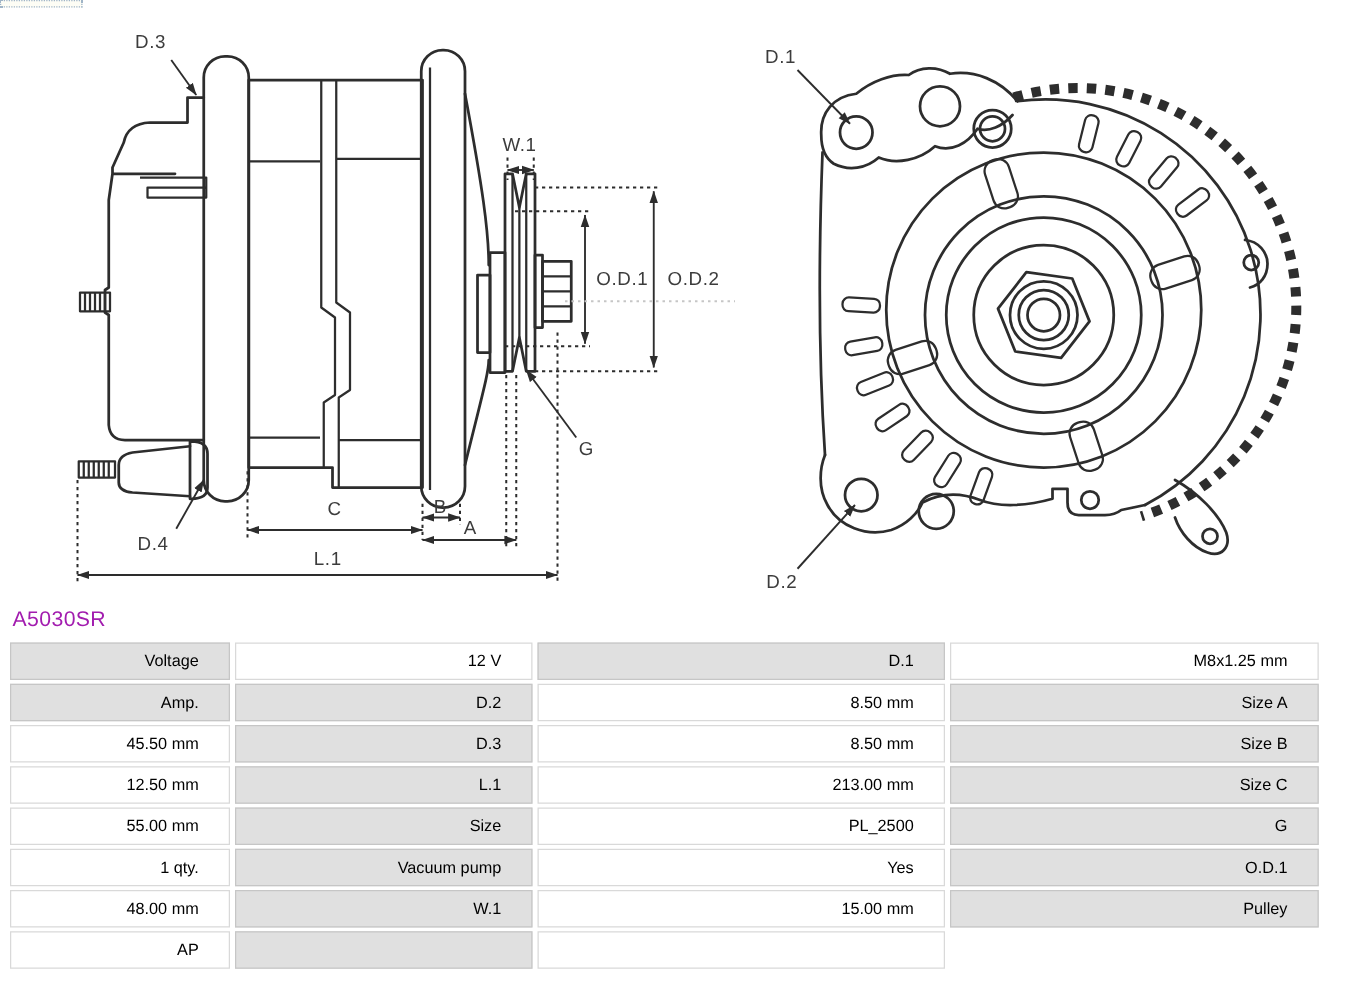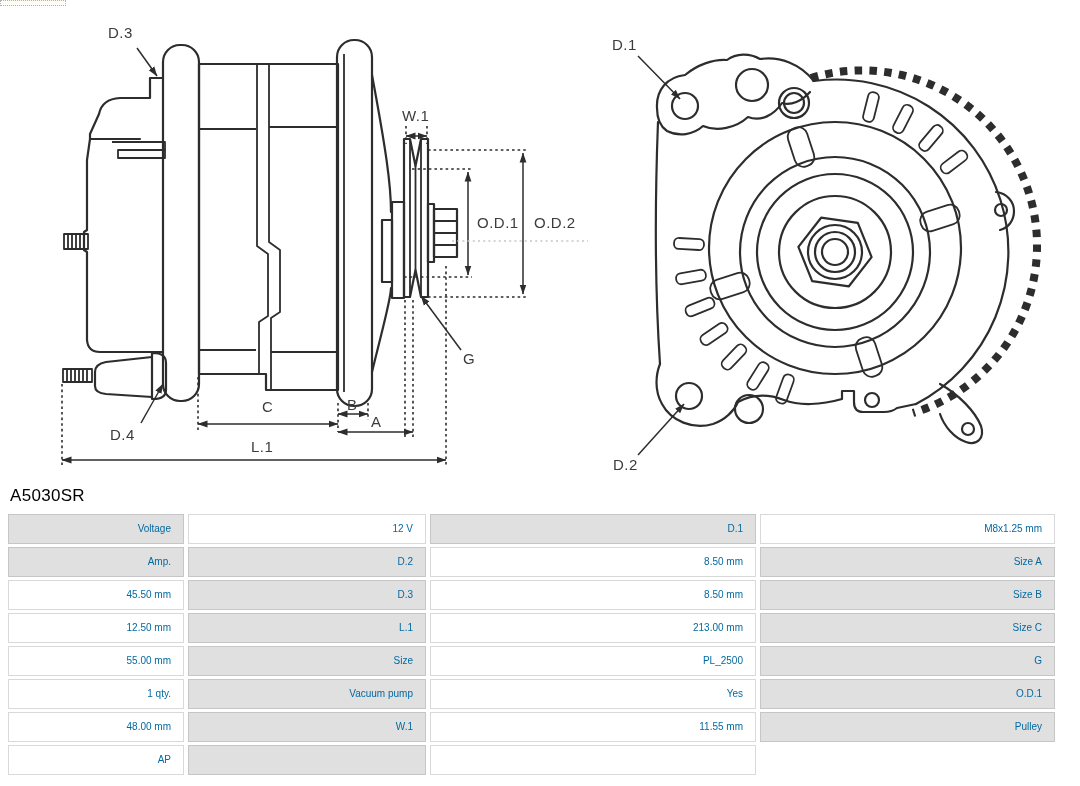--- a/index.html
+++ b/index.html
@@ -4,26 +4,26 @@
 <style>
   html,body{margin:0;padding:0;background:#ffffff;}
   body{width:1080px;height:786px;position:relative;overflow:hidden;
        font-family:"Liberation Sans",sans-serif;}
   .artifact{position:absolute;left:0;top:0;width:64px;height:4px;
             border:1px dotted #9fb4c7;background:#fdfdf5;}
   .stage{position:absolute;left:0;top:0;width:1080px;height:480px;}
   .svg-side{position:absolute;left:0;top:0;}
   .svg-front{position:absolute;left:600px;top:0;}
   .part-title{position:absolute;left:10px;top:486px;font-size:17px;
-              color:#000000;letter-spacing:.3px;}
+              color:#a21caf;letter-spacing:.3px;}
   .spec{position:absolute;left:8px;top:514px;display:grid;
         grid-template-columns:176px 238px 326px 295px;
         column-gap:4px;row-gap:3px;}
   .cell{height:30px;line-height:28px;box-sizing:border-box;text-align:right;
-        padding-right:12px;font-size:10px;color:#0369a1;overflow:hidden;}
+        padding-right:24px;font-size:13px;color:#000000;overflow:hidden;}
   .lab{background:#e0e0e0;border:1px solid #c6c6c6;}
   .val{background:#ffffff;border:1px solid #d9d9d9;}
   svg text{font-family:"Liberation Sans",sans-serif;font-size:15px;
            fill:#3c3c3c;letter-spacing:.5px;}
   .oln{stroke:#2d2d2d;stroke-width:2.2;fill:none;stroke-linejoin:round;stroke-linecap:round;}
   .det{stroke:#2d2d2d;stroke-width:1.8;fill:none;stroke-linejoin:round;}
   .dim{stroke:#2d2d2d;stroke-width:1.5;fill:none;}
   .dot{stroke:#2d2d2d;stroke-width:1.6;fill:none;stroke-dasharray:2.6 3;}
   .ctr{stroke:#c6c6c6;stroke-width:1.5;fill:none;stroke-dasharray:2 3.2;}
   .teeth{stroke:#2d2d2d;stroke-width:8;fill:none;stroke-dasharray:7.5 7.3;}
@@ -225,19 +225,19 @@
   <div class="cell val">PL_2500</div>
 
   <div class="cell lab">G</div>
   <div class="cell val">1 qty.</div>
   <div class="cell lab">Vacuum pump</div>
   <div class="cell val">Yes</div>
 
   <div class="cell lab">O.D.1</div>
   <div class="cell val">48.00 mm</div>
   <div class="cell lab">W.1</div>
-  <div class="cell val">11.55 mm</div>
+  <div class="cell val">15.00 mm</div>
 
   <div class="cell lab">Pulley</div>
   <div class="cell val">AP</div>
   <div class="cell lab"></div>
   <div class="cell val"></div>
 </div>
 
 </body></html>

